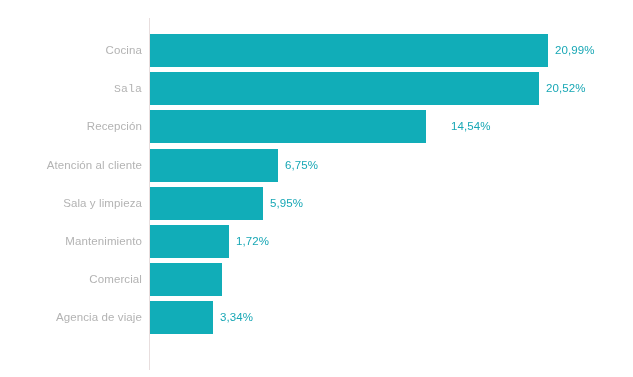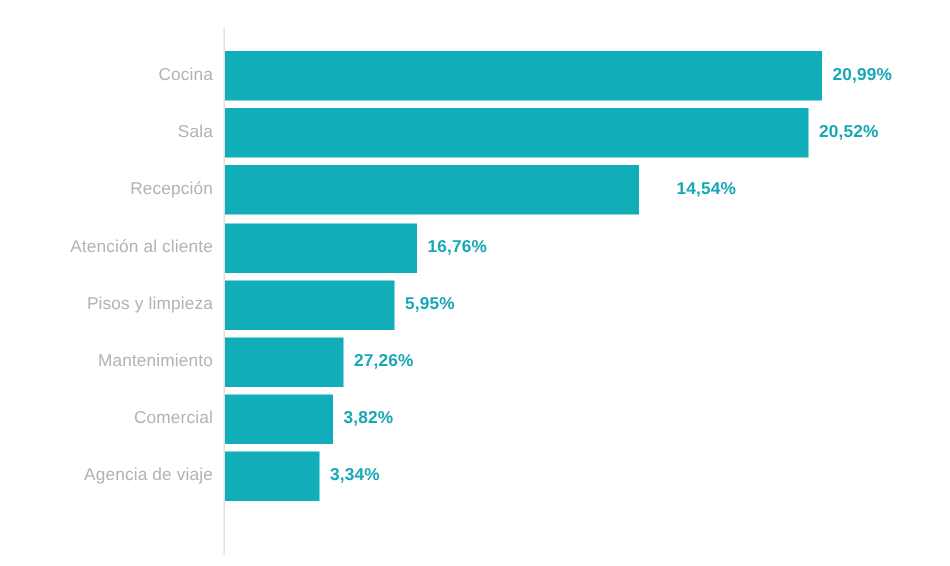--- a/index.html
+++ b/index.html
@@ -67,67 +67,66 @@
     background: #11adb8;
   }
 
   .value-label {
     position: absolute;
     top: 0;
     height: 33px;
     line-height: 33px;
     white-space: nowrap;
     font-size: 11.5px;
-    font-weight: bold;
+    font-weight: normal;
     color: #18a7b5;
     letter-spacing: 0.1px;
   }
 </style>
 </head>
 <body>
 
 <div id="chart-root" style="background: rgb(255, 255, 255);">
 
   <div id="axis-line" style="background: rgb(232, 222, 222);"></div>
 
   <div id="plot-area">
       <div class="bar-row" style="top: 34px;">
         <div class="cat-label" style="color: rgb(179, 179, 179);">Cocina</div>
         <div class="bar" style="width: 398px; left: 150px; background: rgb(17, 173, 184);"></div>
         <div class="value-label" style="left: 555px; color: rgb(24, 167, 181);">20,99%</div>
       </div>
       <div class="bar-row" style="top: 72px;">
-        <div class="cat-label" style="color: rgb(179, 179, 179);">Sala</div>
+        <div class="cat-label" style="color: rgb(179, 179, 179); font-family: Liberation Mono, monospace;">Sala</div>
         <div class="bar" style="width: 389px; left: 150px; background: rgb(17, 173, 184);"></div>
         <div class="value-label" style="left: 546px; color: rgb(24, 167, 181);">20,52%</div>
       </div>
       <div class="bar-row" style="top: 110px;">
         <div class="cat-label" style="color: rgb(179, 179, 179);">Recepción</div>
         <div class="bar" style="width: 276px; left: 150px; background: rgb(17, 173, 184);"></div>
         <div class="value-label" style="left: 451px; color: rgb(24, 167, 181);">14,54%</div>
       </div>
       <div class="bar-row" style="top: 149px;">
         <div class="cat-label" style="color: rgb(179, 179, 179);">Atención al cliente</div>
         <div class="bar" style="width: 128px; left: 150px; background: rgb(17, 173, 184);"></div>
-        <div class="value-label" style="left: 285px; color: rgb(24, 167, 181);">16,76%</div>
+        <div class="value-label" style="left: 285px; color: rgb(24, 167, 181);">6,75%</div>
       </div>
       <div class="bar-row" style="top: 187px;">
-        <div class="cat-label" style="color: rgb(179, 179, 179);">Pisos y limpieza</div>
+        <div class="cat-label" style="color: rgb(179, 179, 179);">Sala y limpieza</div>
         <div class="bar" style="width: 113px; left: 150px; background: rgb(17, 173, 184);"></div>
         <div class="value-label" style="left: 270px; color: rgb(24, 167, 181);">5,95%</div>
       </div>
       <div class="bar-row" style="top: 225px;">
         <div class="cat-label" style="color: rgb(179, 179, 179);">Mantenimiento</div>
         <div class="bar" style="width: 79px; left: 150px; background: rgb(17, 173, 184);"></div>
-        <div class="value-label" style="left: 236px; color: rgb(24, 167, 181);">27,26%</div>
+        <div class="value-label" style="left: 236px; color: rgb(24, 167, 181);">1,72%</div>
       </div>
       <div class="bar-row" style="top: 263px;">
         <div class="cat-label" style="color: rgb(179, 179, 179);">Comercial</div>
         <div class="bar" style="width: 72px; left: 150px; background: rgb(17, 173, 184);"></div>
-        <div class="value-label" style="left: 229px; color: rgb(24, 167, 181);">3,82%</div>
       </div>
       <div class="bar-row" style="top: 301px;">
         <div class="cat-label" style="color: rgb(179, 179, 179); margin-left: 39px;">Agencia de viaje</div>
         <div class="bar" style="width: 63px; left: 150px; background: rgb(17, 173, 184);"></div>
         <div class="value-label" style="left: 220px; color: rgb(24, 167, 181); text-align: right;">3,34%</div>
       </div>
     </div>
 
 </div>
 

